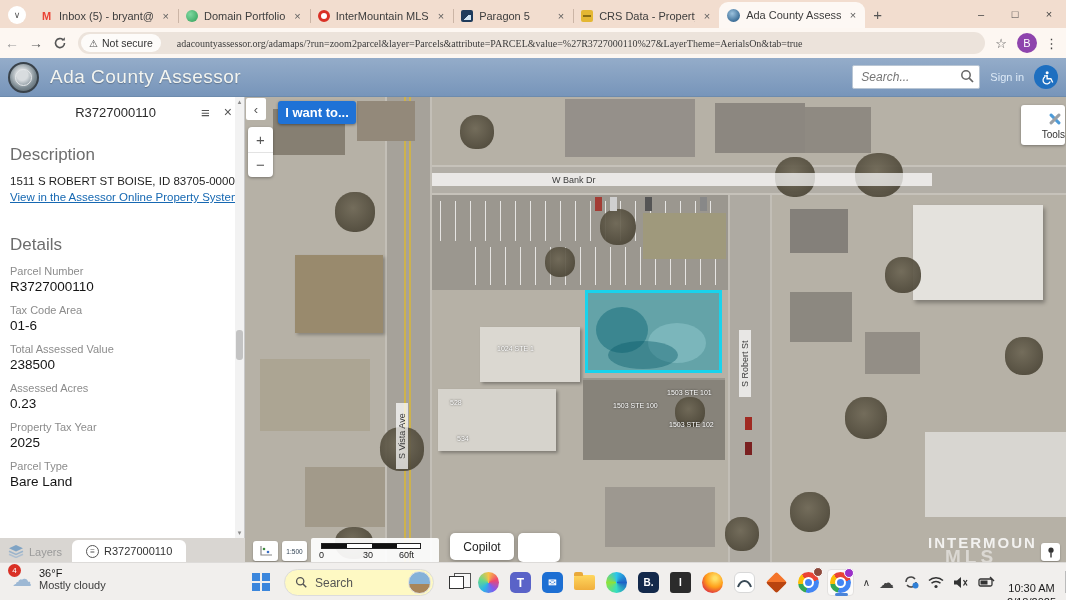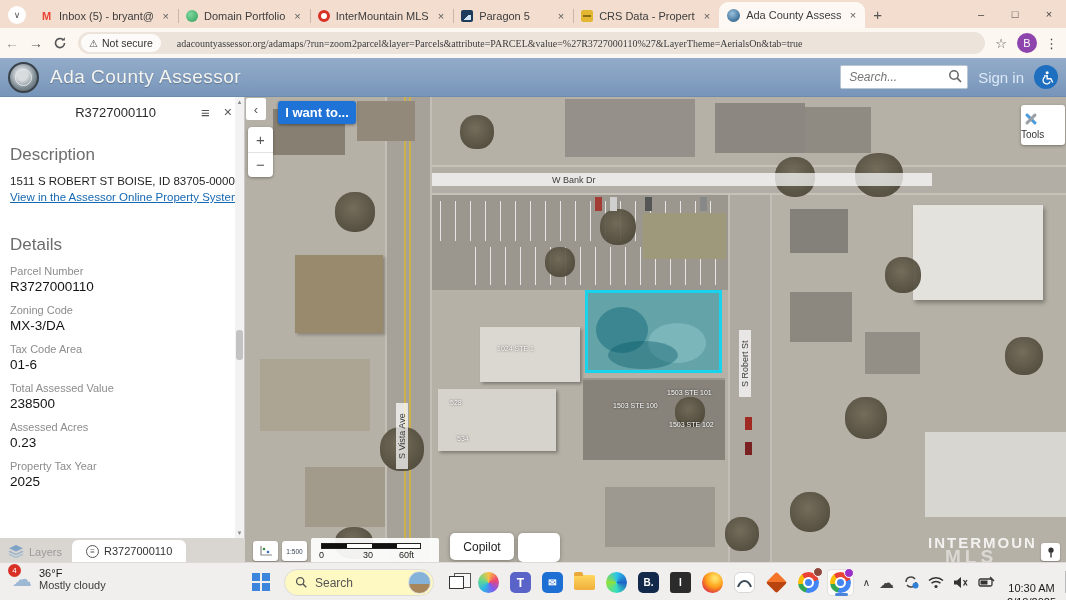--- a/index.html
+++ b/index.html
@@ -43,21 +43,21 @@
 
   
   #siteheader { position:absolute; left:0; top:58px; width:1066px; height:39px; background:linear-gradient(#94acc9, #7795ba); display:flex; align-items:center; border-bottom:1px solid #6d8bad; }
   #seal { width:31px; height:31px; border-radius:50%; margin-left:8px; background:radial-gradient(circle at 45% 40%, #d8dcdf 25%, #7c8a92 60%, #474f55); border:2px solid #39424a; position:relative; flex:none; }
   #seal::after { content:""; position:absolute; inset:5px; border-radius:50%; border:1px solid #e5e8ea; }
   #sitetitle { color:#f3f5f1; font-size:19px; margin-left:11px; letter-spacing:0.5px; text-shadow:0 1px 1px rgba(0,0,0,0.25); }
   #hdr-right { margin-left:auto; display:flex; align-items:center; gap:10px; margin-right:8px; }
   #hdr-search { position:relative; width:128px; height:24px; }
   #hdr-search input { width:100%; height:100%; border:1px solid #b9c6d4; border-radius:2px; font-style:italic; font-size:12px; color:#555; padding:0 26px 0 8px; font-family:"Liberation Sans",sans-serif; }
   #hdr-search svg { position:absolute; right:5px; top:4px; }
-  #signin { color:#dce9f6; font-size:15px; }
+  #signin { color:#dce9f6; font-size:11px; }
   #a11y { width:24px; height:24px; border-radius:50%; background:#1e6fc0; display:flex; align-items:center; justify-content:center; }
 
   
   #sidebar { position:absolute; left:0; top:97px; width:245px; height:441px; background:#fff; overflow:hidden; border-right:1px solid #c9c9c9; }
   #panelhead { height:26px; display:flex; align-items:center; padding:4px 8px 0 8px; }
   #paneltitle { flex:1; text-align:center; font-size:13px; color:#2b2b2b; padding-left:22px; }
   #panelhead .hamb { font-size:15px; color:#555; margin-right:14px; }
   #panelhead .pclose { font-size:14px; color:#555; margin-right:4px; }
   .sideheading { font-size:17px; color:#6d6d6d; font-weight:400; margin:22px 0 10px 10px; }
   #desc-addr { font-size:11.5px; color:#1f1f1f; margin-left:10px; }
@@ -87,21 +87,21 @@
   .street-vert { transform:rotate(-90deg); transform-origin:left top; padding:1px 10px; }
   #parcel-hl { position:absolute; left:340px; top:193px; width:137px; height:83px; background:rgba(17,150,170,.5); border:3px solid #19d3ec; z-index:4; }
   #parcel-hl i { position:absolute; border-radius:50%; }
   
   .ovl { position:absolute; z-index:10; }
   #collapse-btn { left:1px; top:1px; width:20px; height:22px; background:#fff; color:#555; font-size:13px; display:flex; align-items:center; justify-content:center; border-radius:2px; }
   #iwantto { left:33px; top:4px; width:78px; height:23px; background:#1f72d6; color:#fff; font-weight:bold; font-size:13px; display:flex; align-items:center; justify-content:center; border-radius:3px; box-shadow:0 1px 3px rgba(0,0,0,.4); }
   #zoombox { left:3px; top:30px; width:25px; height:50px; background:#fff; border-radius:4px; box-shadow:0 1px 3px rgba(0,0,0,.35); display:flex; flex-direction:column; }
   #zoombox span { flex:1; display:flex; align-items:center; justify-content:center; font-size:15px; color:#555; }
   #zoombox span:first-child { border-bottom:1px solid #e3e3e3; }
-  #toolsbtn { left:776px; top:8px; width:44px; height:40px; background:#fff; border-radius:3px; box-shadow:0 1px 3px rgba(0,0,0,.35); display:flex; flex-direction:column; align-items:flex-start; justify-content:center; gap:1px; }
+  #toolsbtn { left:776px; top:8px; width:44px; height:40px; background:#fff; border-radius:3px; box-shadow:0 1px 3px rgba(0,0,0,.35); display:flex; flex-direction:column; align-items:flex-end; justify-content:center; gap:1px; }
   #toolsbtn .tl { font-size:10px; color:#333; }
   .minibtn { background:#fff; border-radius:3px; box-shadow:0 1px 2px rgba(0,0,0,.3); display:flex; align-items:center; justify-content:center; }
   #coordsbtn { left:8px; top:444px; width:25px; height:20px; }
   #scaleratio { left:37px; top:444px; width:25px; height:20px; font-size:6.5px; color:#345; }
   #scalebar { left:66px; top:441px; width:128px; height:25px; background:rgba(255,255,255,.92); border-radius:2px; z-index:10; position:absolute; }
   #sb-bar { position:absolute; left:10px; top:5px; width:100px; height:6px; border:1px solid #222; background:repeating-linear-gradient(90deg, #111 0 25px, #fff 25px 50px); }
   #scalebar span { position:absolute; top:12px; font-size:9px; color:#222; }
   #sb0 { left:8px; } #sb30 { left:52px; } #sb60 { left:88px; }
   #copilot-tip { left:205px; top:436px; width:64px; height:27px; background:#fff; border-radius:5px; box-shadow:0 1px 4px rgba(0,0,0,.3); display:flex; align-items:center; justify-content:center; font-size:12px; color:#222; }
   #whitebox2 { left:273px; top:436px; width:42px; height:29px; background:#fff; border-radius:5px; box-shadow:0 1px 4px rgba(0,0,0,.3); }
@@ -242,38 +242,38 @@
     <div class="sideheading">Description</div>
     <div id="desc-addr">1511 S ROBERT ST BOISE, ID 83705-0000</div>
     <span id="desc-link">View in the Assessor Online Property System</span>
     <div class="sideheading" id="detailhead">Details</div>
 
     <div class="field">
       <div class="f-label">Parcel Number</div>
       <div class="f-value">R3727000110</div>
     </div>
     <div class="field">
-      <div class="f-label">Zoning Code</div>
-      <div class="f-value">MX-3/DA</div>
-    </div>
-    <div class="field">
       <div class="f-label">Tax Code Area</div>
       <div class="f-value">01-6</div>
     </div>
     <div class="field">
       <div class="f-label">Total Assessed Value</div>
       <div class="f-value">238500</div>
     </div>
     <div class="field">
       <div class="f-label">Assessed Acres</div>
       <div class="f-value">0.23</div>
     </div>
     <div class="field">
       <div class="f-label">Property Tax Year</div>
       <div class="f-value">2025</div>
+    </div>
+    <div class="field">
+      <div class="f-label">Parcel Type</div>
+      <div class="f-value">Bare Land</div>
     </div>
     
     
 
     <div id="sscroll">
       <span class="arr" style="top:1px;">▴</span>
       <div id="sthumb"></div>
       <span class="arr" style="bottom:1px;">▾</span>
     </div>
   </div>

